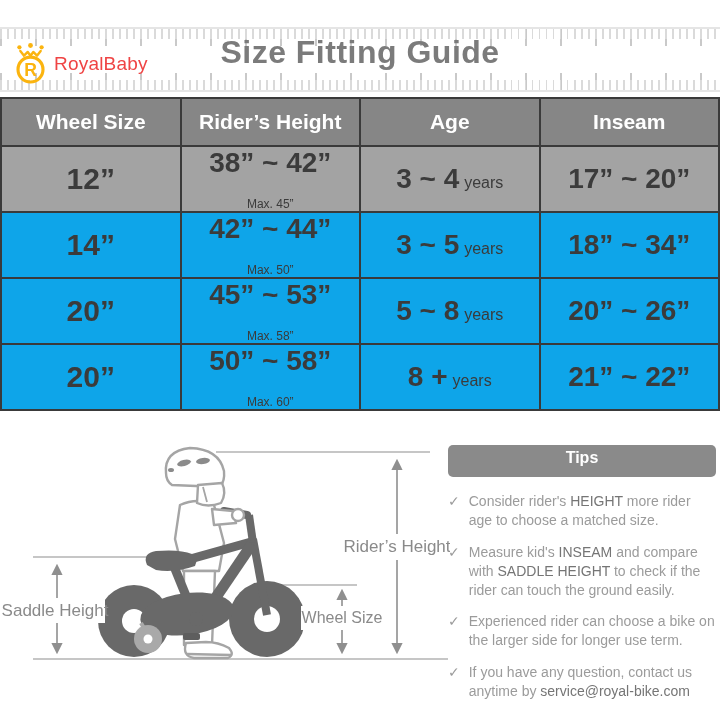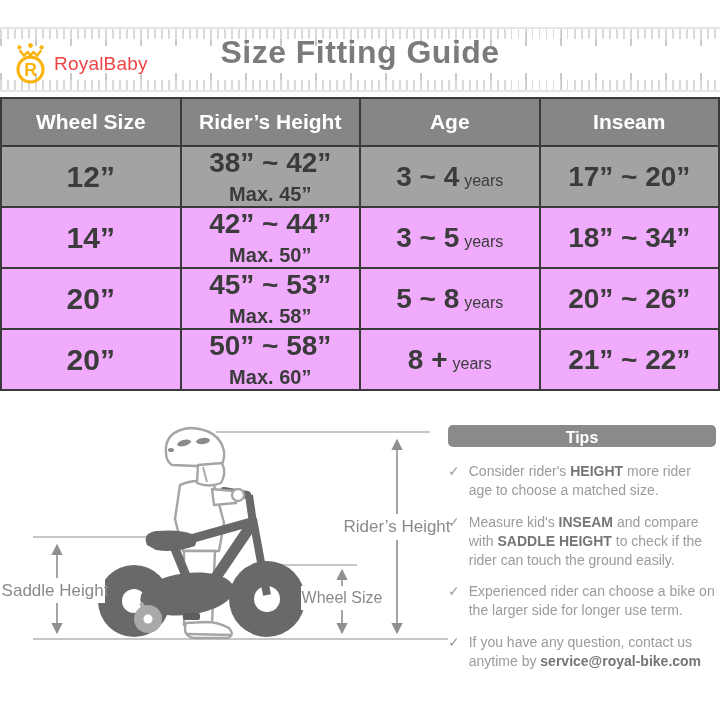--- a/index.html
+++ b/index.html
@@ -27,37 +27,37 @@
   .brand-name { font-size:19px; font-weight:normal; color:#ef4444; letter-spacing:.2px; }
 
   .title { position:absolute; left:0; right:0; top:34px; margin:0; text-align:center;
     font-size:32px; font-weight:bold; color:#7b7b7b; letter-spacing:.5px; z-index:1; }
 
   
   table.size-table { width:720px; border-collapse:collapse; table-layout:fixed; }
   .size-table th, .size-table td { border:2px solid #3a3a3a; text-align:center; vertical-align:middle; padding:0; }
   .size-table thead th { background:#868686; color:#fff; font-size:21px; font-weight:bold; height:46px; }
   .size-table tbody td { height:57px; color:#3b3b3b; background:#a3a3a3; }
-  .size-table tr.shaded td { background:#f0abfc; }
+  .size-table tr.shaded td { background:#0ea5e9; }
   .big  { font-size:28px; font-weight:bold; }
   .c-wheel .big { font-size:30px; }
-  .sub  { font-size:20px; font-weight:bold; margin-top:4px; }
+  .sub  { font-size:12px; font-weight:normal; margin-top:18px; }
   .yrs  { font-size:16px; font-weight:normal; margin-left:5px; }
 
   
   .bottom { position:relative; height:274px; }
   .bike-svg { position:absolute; left:0; top:0; }
 
   .tips { position:absolute; left:448px; top:34px; width:268px; }
-  .tips-header { height:22px; line-height:26px; background:#8a8a8a; border-radius:5px;
+  .tips-header { height:32px; line-height:26px; background:#8a8a8a; border-radius:5px;
     color:#fff; font-weight:bold; font-size:16px; text-align:center; }
   .tips-list { list-style:none; margin:15px 0 0 0; padding:0; }
   .tip-item { display:flex; gap:9px; margin-bottom:13px; color:#9b9b9b; font-size:14px; line-height:1.35; }
   .tip-item .check { flex:0 0 auto; }
-  .tip-text b { color:#757575; font-weight:bold; }
+  .tip-text b { color:#757575; font-weight:normal; }
 </style>
 </head>
 <body>
 
 <div class="page">
 
   <div class="header">
     <div class="ruler ruler-top"></div>
     <div class="ruler ruler-bottom"></div>
 

